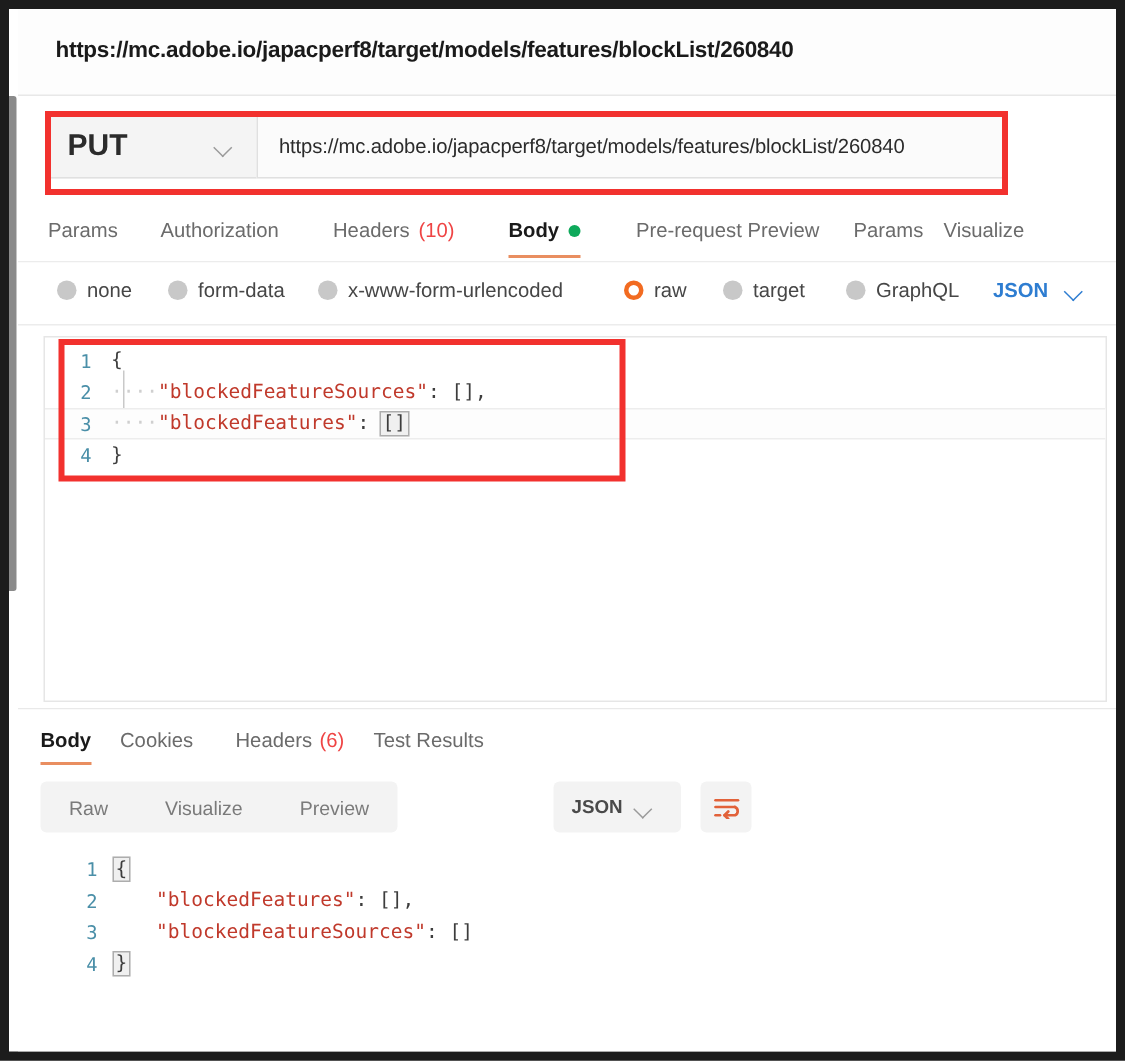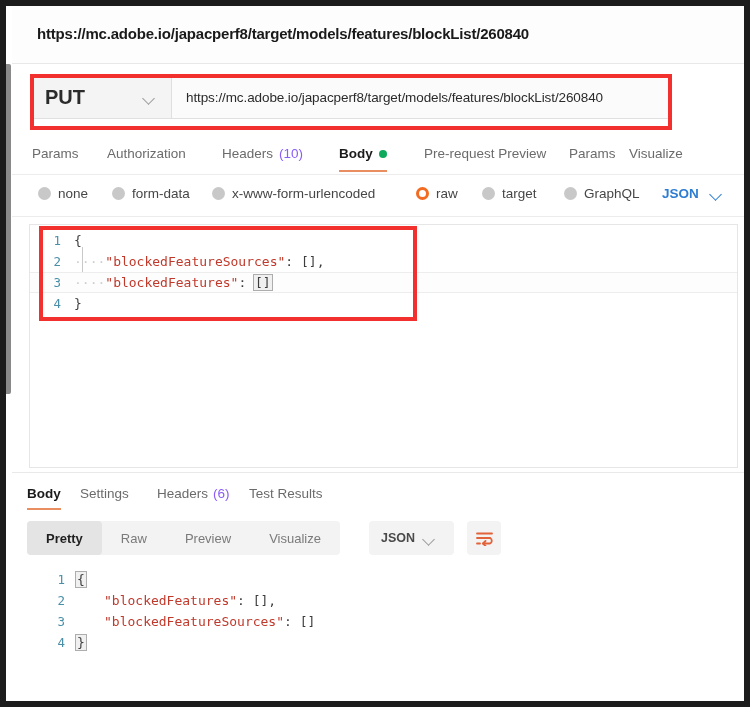--- a/index.html
+++ b/index.html
@@ -124,21 +124,21 @@
     white-space: nowrap;
   }
   .tab.active { color: #1a1a1a; font-weight: bold; }
   .tab .underline {
     position: absolute;
     left: 0; bottom: 3px;
     height: 2.5px;
     width: 100%;
     background: #e98e60;
   }
-  .hdr-count { color: #8b5cf6; }
+  .hdr-count { color: #ef4444; }
   .green-dot {
     width: 8px; height: 8px;
     border-radius: 50%;
     background: #0ea95b;
     display: inline-block;
   }
 
   
   .radio-row {
     position: absolute;
@@ -422,44 +422,41 @@
   </div>
   <div class="anno-box" id="anno-body"></div>
 
   <div class="resp-sep"></div>
   <div class="resp-tabs">
     <div class="rtab active" style="left:15px">
       <span>Body</span>
       <span class="underline"></span>
     </div>
     <div class="rtab" style="left:68px">
-      <span>Settings</span>
+      <span>Cookies</span>
     </div>
     <div class="rtab" style="left:145px">
       <span>Headers</span>
       <span class="hdr-count" style="margin-left:5px">(6)</span>
     </div>
     <div class="rtab" style="left:237px">
       <span>Test Results</span>
     </div>
   </div>
 
   <div class="resp-toolbar">
     <div class="seg-group">
-      <div class="seg active">
-        <span>Pretty</span>
-      </div>
       <div class="seg">
         <span>Raw</span>
       </div>
       <div class="seg">
+        <span>Visualize</span>
+      </div>
+      <div class="seg">
         <span>Preview</span>
-      </div>
-      <div class="seg">
-        <span>Visualize</span>
       </div>
     </div>
     <div class="resp-json-sel">
       <span>JSON</span>
       <span class="chev"></span>
     </div>
     <div class="wrap-btn">
       <svg width="19" height="15" viewBox="0 0 19 15">
         <line x1="2" y1="2.5" x2="17" y2="2.5" stroke="#e2623a" stroke-width="1.8" stroke-linecap="round"></line>
         <line x1="2" y1="7" x2="15" y2="7" stroke="#e2623a" stroke-width="1.8" stroke-linecap="round"></line>

